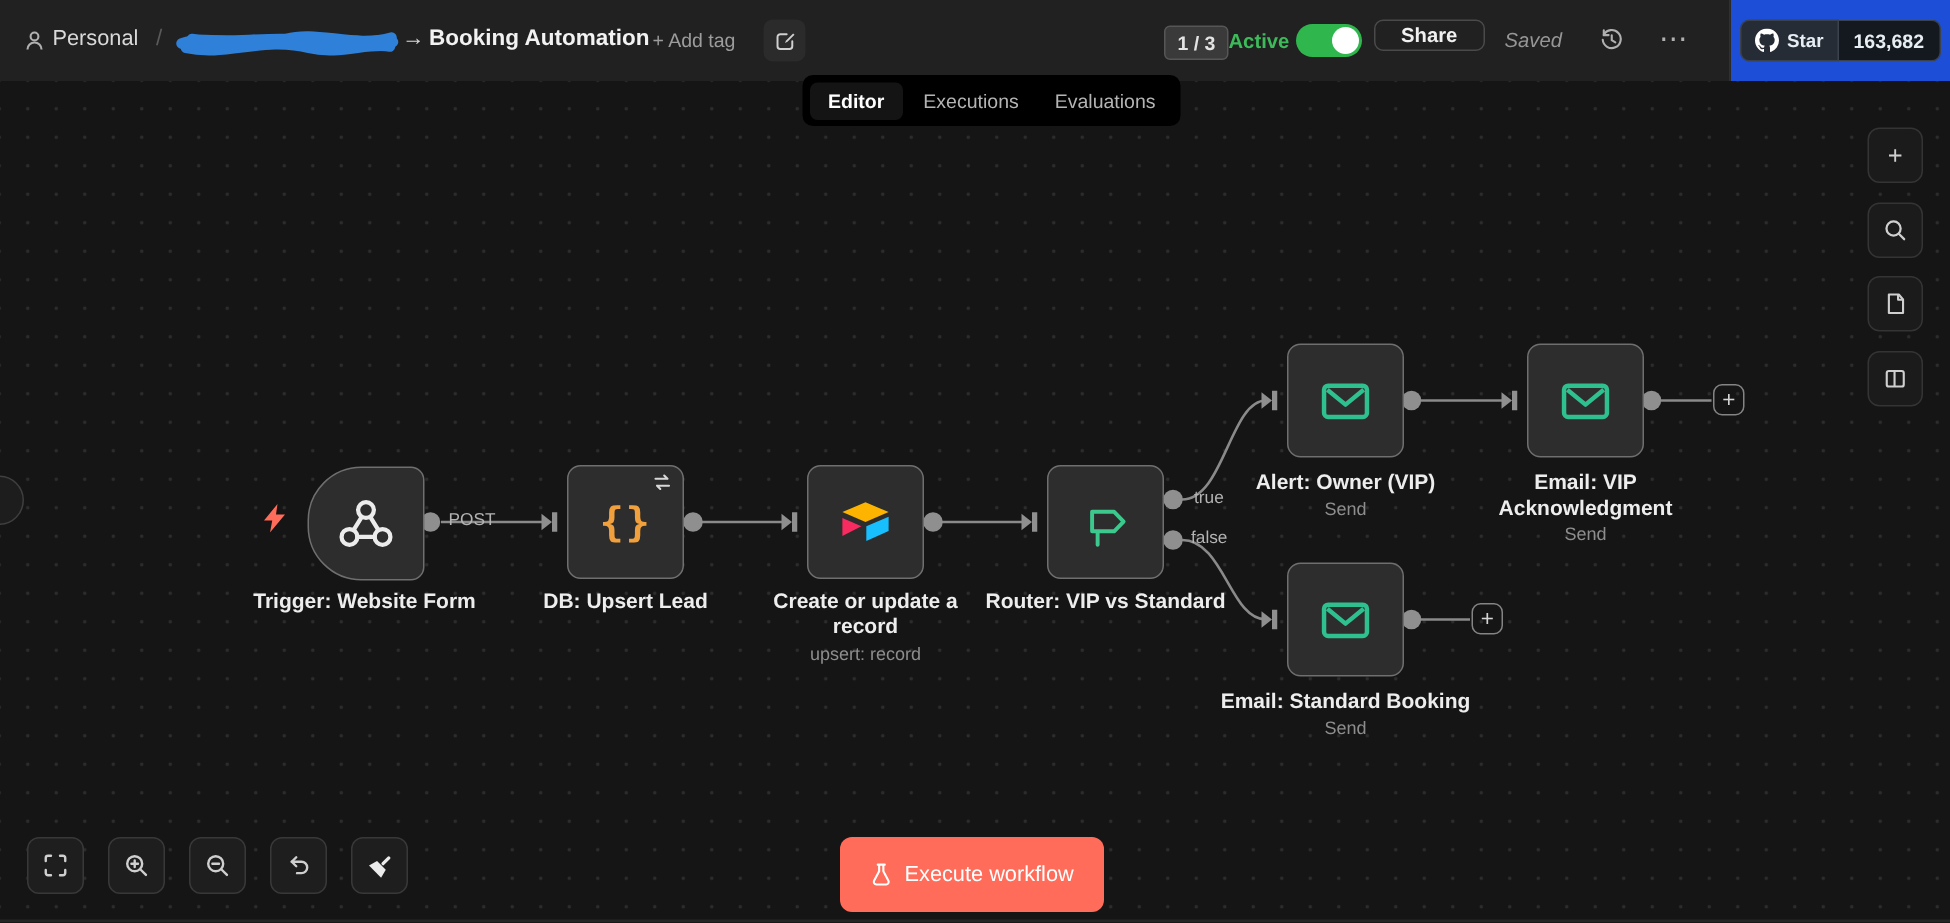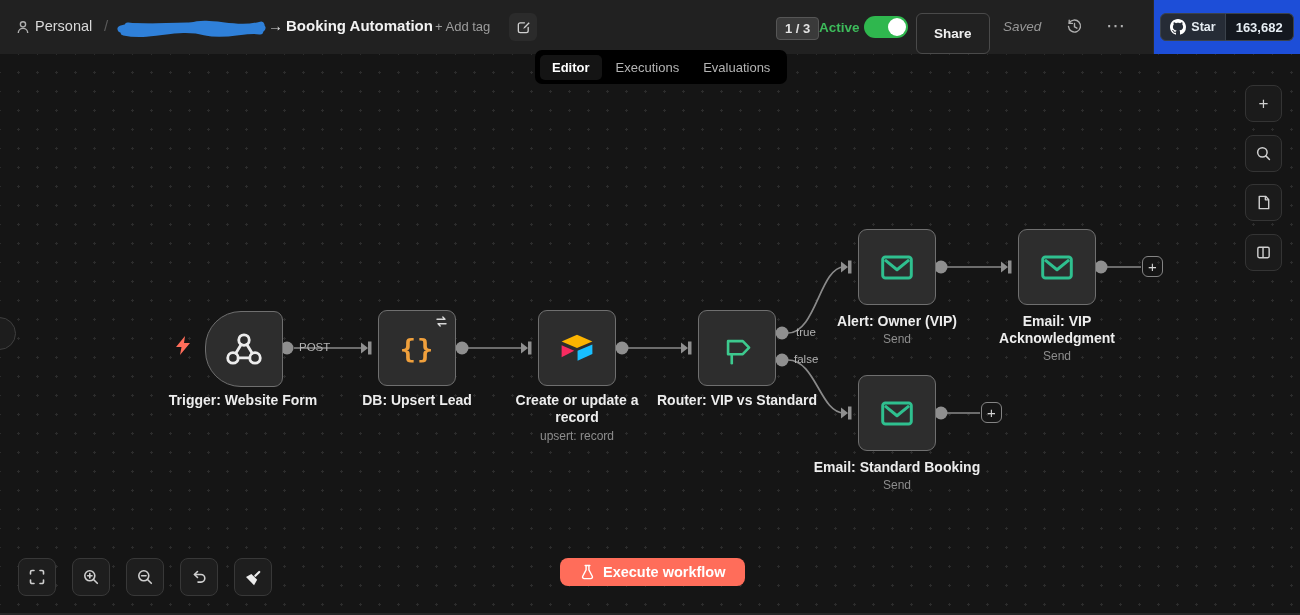--- a/index.html
+++ b/index.html
@@ -19,21 +19,21 @@
   .h-item { position:absolute; white-space:nowrap; }
   .txt-light { color:#d9d9d9; font-size:14.5px; }
   .txt-sep { color:#5a5a5a; font-size:15px; }
   #wf-title { color:#f2f2f2; font-size:15px; font-weight:600; }
   #add-tag { color:#9c9c9c; font-size:13px; }
   #edit-btn { width:28px; height:28px; background:#2b2b2b; border-radius:6px; display:flex; align-items:center; justify-content:center; cursor:pointer; }
   #page-badge { background:#3a3a3a; border:1px solid #565656; border-radius:4px; padding:3px 8px; color:#e3e3e3; font-size:13px; font-weight:700; }
   #active-label { color:#3dbb5b; font-size:13.5px; font-weight:600; }
   #toggle { width:44px; height:22px; border-radius:11px; background:#2fb74e; cursor:pointer; }
   #toggle .knob { position:absolute; right:2px; top:2px; width:18px; height:18px; border-radius:50%; background:#fff; }
-  #share-btn { border:1px solid #4a4a4a; border-radius:6px; padding:12px 17px; color:#f0f0f0; font-size:13.5px; font-weight:600; background:transparent; cursor:pointer; }
+  #share-btn { border:1px solid #4a4a4a; border-radius:6px; padding:2px 17px; color:#f0f0f0; font-size:13.5px; font-weight:600; background:transparent; cursor:pointer; }
   #saved-label { color:#969696; font-size:13.5px;font-style:italic; }
   #more-btn { color:#b0b0b0; font-size:19px; letter-spacing:1px; cursor:pointer; }
   #gh-section { position:absolute; right:0; top:0; width:147px; height:54px; background:#1d4ed8; border-left:1px solid #2b2b2b; display:flex; align-items:center; justify-content:center; }
   #gh-widget { display:flex; cursor:pointer; }
   #gh-star { display:flex; align-items:center; gap:5px; background:#262c36; border:1px solid #3b424b; border-radius:6px 0 0 6px; padding:5px 9px; color:#e6edf3; font-size:12.5px; font-weight:700; }
   #gh-count { display:flex; align-items:center; background:#14181f; border:1px solid #3b424b; border-left:none; border-radius:0 6px 6px 0; padding:5px 10px; color:#e6edf3; font-size:13px; font-weight:700; }
 
   
   #tabbar { position:absolute; left:535px; top:50px; height:34px; background:#000000; border-radius:7px; display:flex; align-items:center; padding:0 5px; z-index:11; }
   .tab { font-size:13px; color:#b4b4b4; padding:5px 12px; border-radius:5px; cursor:pointer; }
@@ -50,21 +50,21 @@
   .plus-endpoint { position:absolute; width:21px; height:21px; border:1.6px solid #848484; border-radius:6px; color:#d4d4d4; font-size:15px; display:flex; align-items:center; justify-content:center; z-index:2; cursor:pointer; }
   #bolt { position:absolute; left:176px; top:336px; z-index:2; }
 
   #wires { position:absolute; inset:0; z-index:1; }
 
   
   #edge-handle { position:absolute; left:-17px; top:317px; width:33px; height:33px; border-radius:50%; background:#1d1d1d; border:1px solid #3f3f3f; z-index:2; cursor:pointer; }
 
   
   .sq-btn { position:absolute; width:38px; height:38px; background:#1e1e1e; border:1px solid #383838; border-radius:8px; display:flex; align-items:center; justify-content:center; z-index:5; cursor:pointer; }
-  #execute-btn { position:absolute; left:560px; top:558px; height:28px; padding:0 20px; background:#ff6d5a; border:none; border-radius:8px; color:#fff; font-size:14.5px; font-weight:700; display:flex; align-items:center; gap:8px; z-index:5; cursor:pointer; font-family:"Liberation Sans", sans-serif; }
+  #execute-btn { position:absolute; left:560px; top:558px; height:50px; padding:0 20px; background:#ff6d5a; border:none; border-radius:8px; color:#fff; font-size:14.5px; font-weight:400; display:flex; align-items:center; gap:8px; z-index:5; cursor:pointer; font-family:"Liberation Sans", sans-serif; }
 
   
   .side-btn { position:absolute; left:1245px; width:37px; height:37px; background:#1b1b1b; border:1px solid #343434; border-radius:8px; display:flex; align-items:center; justify-content:center; color:#cfcfcf; font-size:17px; z-index:5; cursor:pointer; }
 
   #bottom-strip { position:absolute; left:0; bottom:0; width:1300px; height:2px; background:#262626; z-index:6; }
 </style>
 </head>
 <body>
 
 <div id="app">

